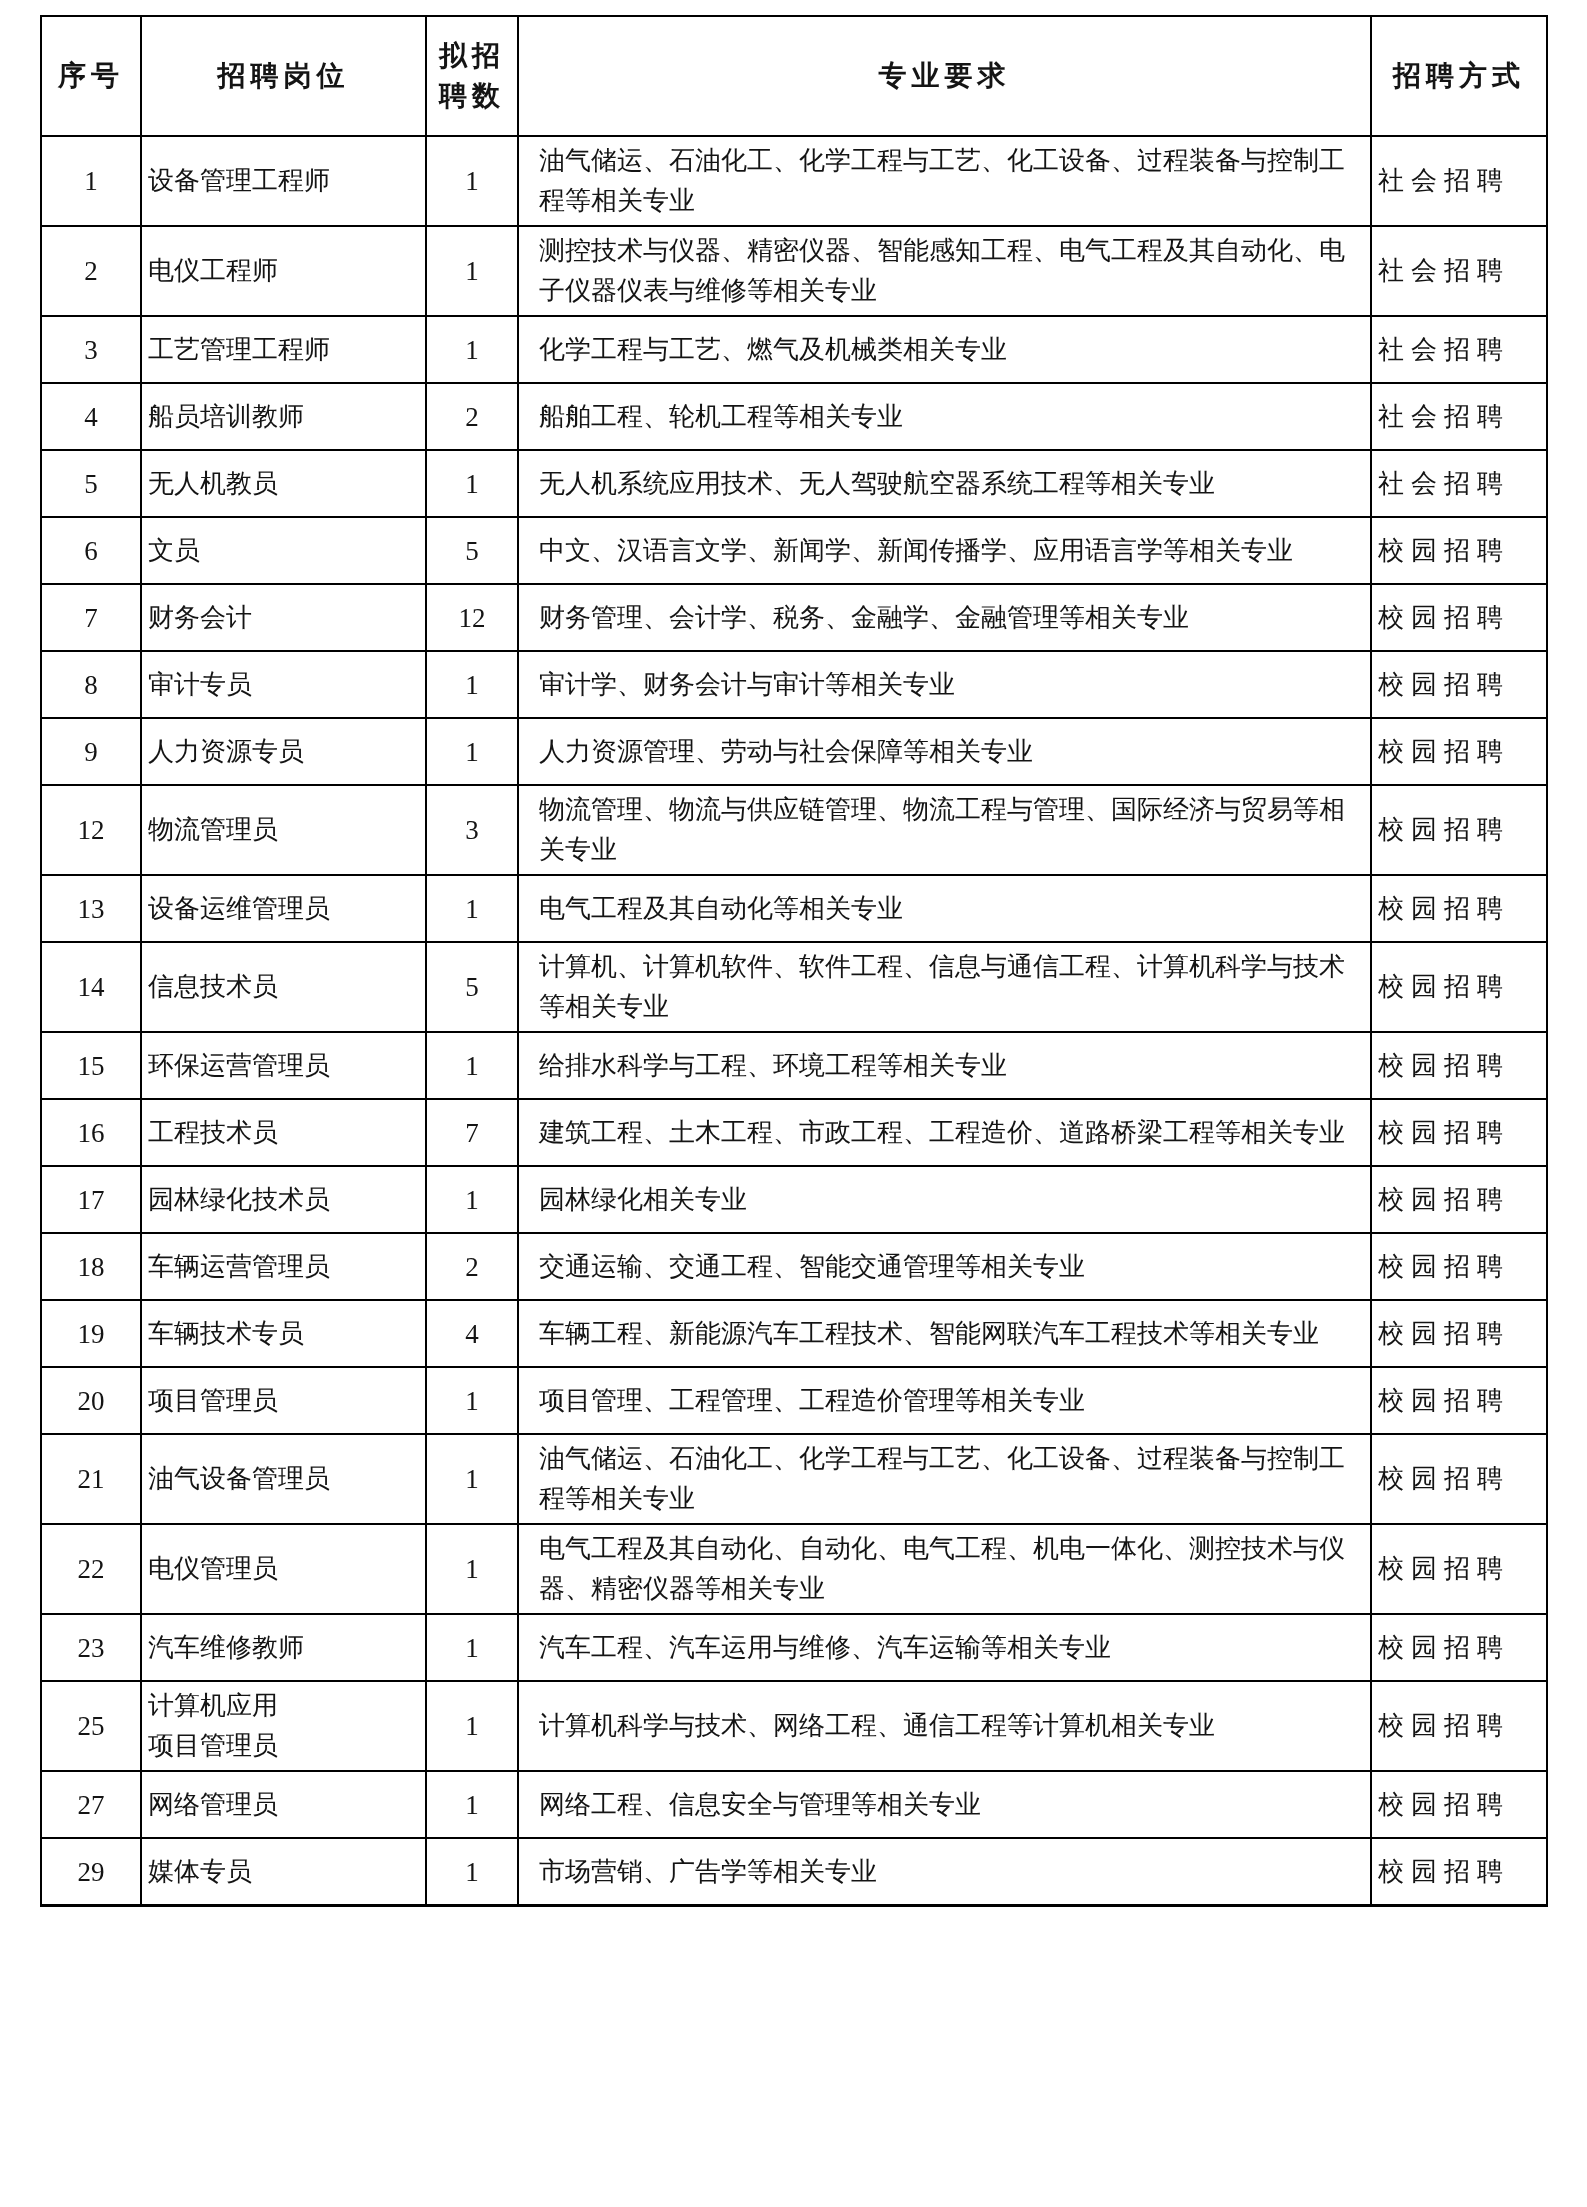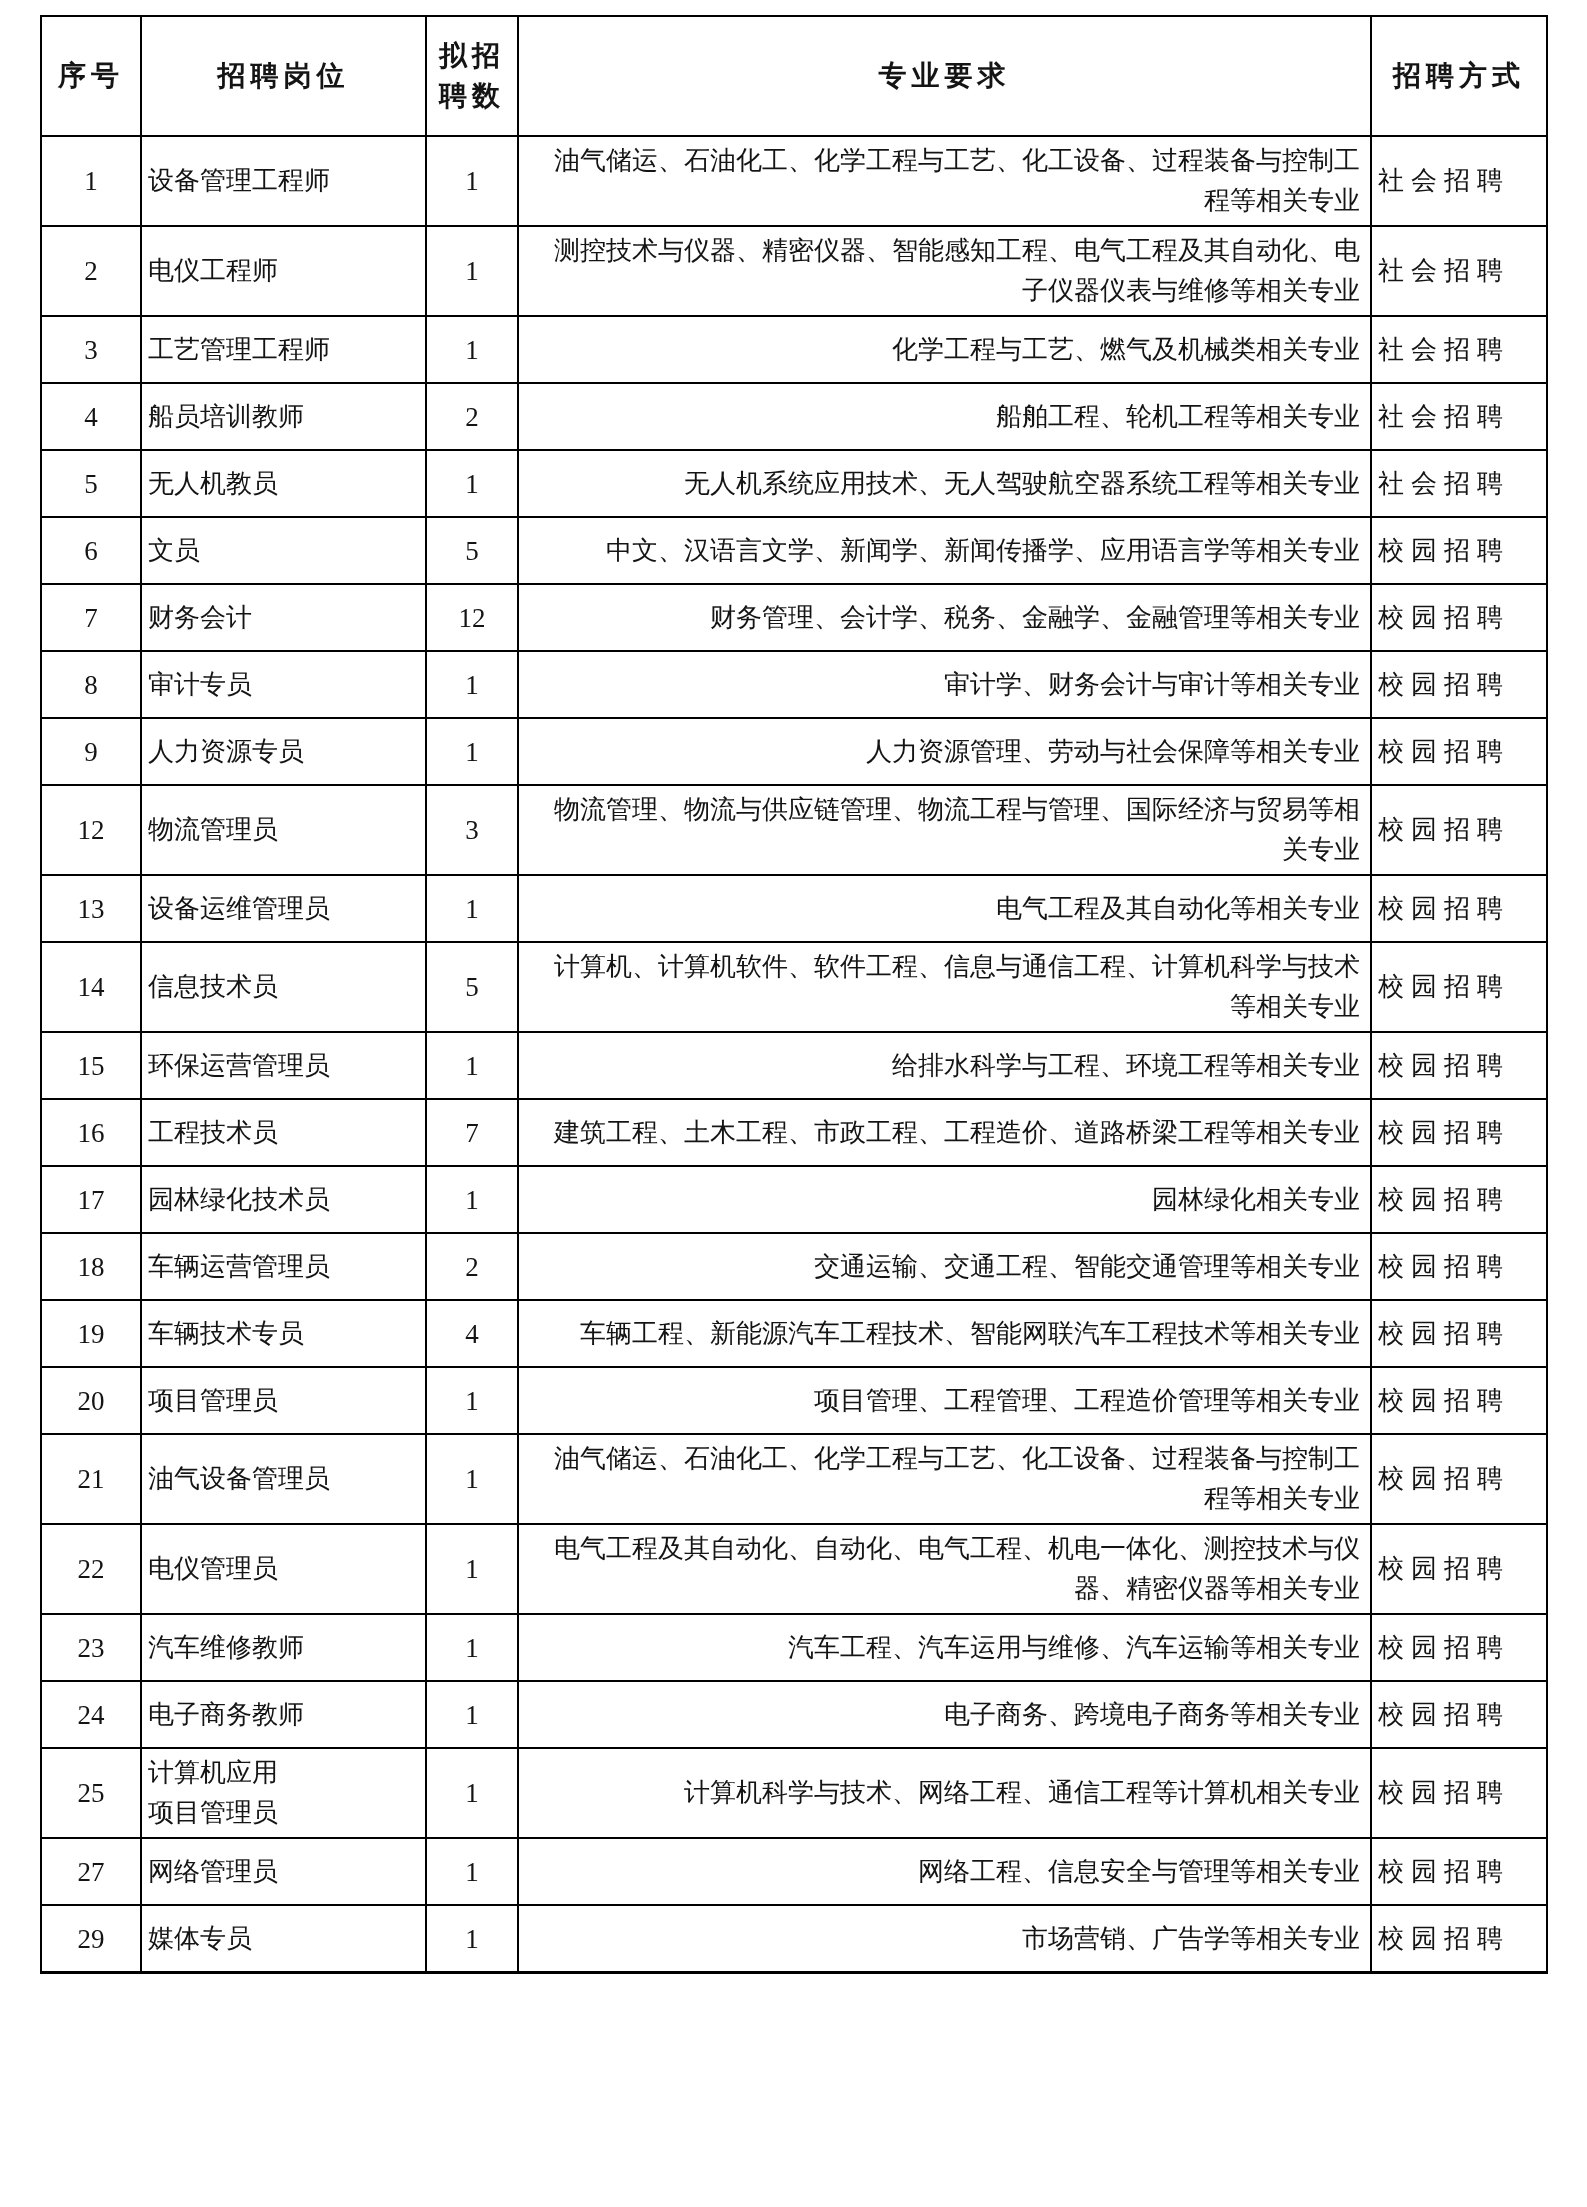--- a/index.html
+++ b/index.html
@@ -55,21 +55,21 @@
   }
   td.cell-no, td.cell-count {
     text-align: center;
     font-size: 27px;
   }
   td.cell-position {
     text-align: left;
     white-space: pre-line;
   }
   td.cell-majors {
-    text-align: right;
+    text-align: left;
     padding: 4px 10px 4px 20px;
   }
   td.cell-method {
     text-align: left;
     letter-spacing: 7px;
   }
 </style>
 </head>
 <body>
 
@@ -234,27 +234,20 @@
           <td class="cell-method">校园招聘</td>
         </tr>
         <tr>
           <td class="cell-no">23</td>
           <td class="cell-position">汽车维修教师</td>
           <td class="cell-count">1</td>
           <td class="cell-majors">汽车工程、汽车运用与维修、汽车运输等相关专业</td>
           <td class="cell-method">校园招聘</td>
         </tr>
         <tr>
-          <td class="cell-no">24</td>
-          <td class="cell-position">电子商务教师</td>
-          <td class="cell-count">1</td>
-          <td class="cell-majors">电子商务、跨境电子商务等相关专业</td>
-          <td class="cell-method">校园招聘</td>
-        </tr>
-        <tr>
           <td class="cell-no">25</td>
           <td class="cell-position">计算机应用
 项目管理员</td>
           <td class="cell-count">1</td>
           <td class="cell-majors">计算机科学与技术、网络工程、通信工程等计算机相关专业</td>
           <td class="cell-method">校园招聘</td>
         </tr>
         <tr>
           <td class="cell-no">27</td>
           <td class="cell-position">网络管理员</td>

